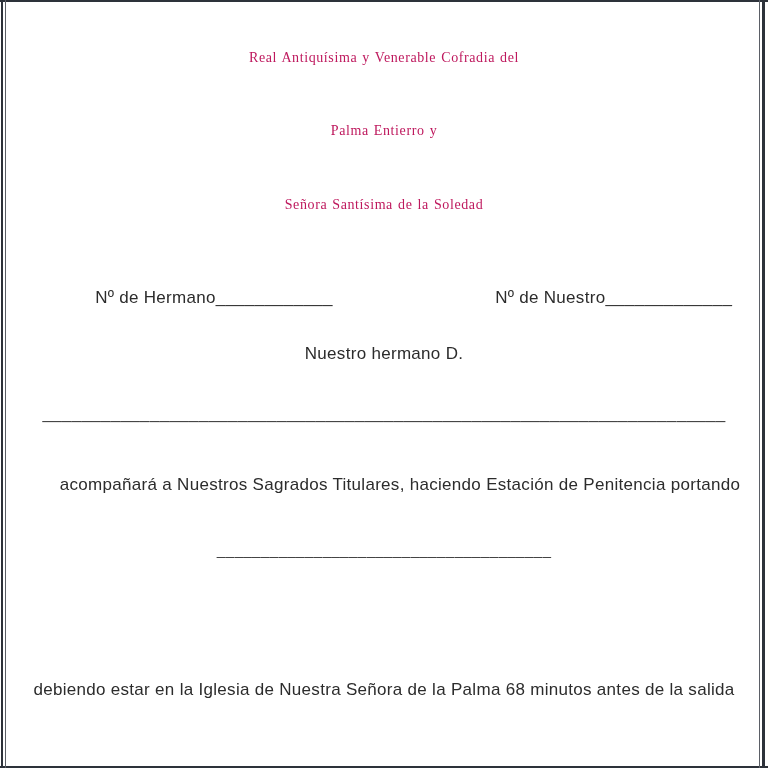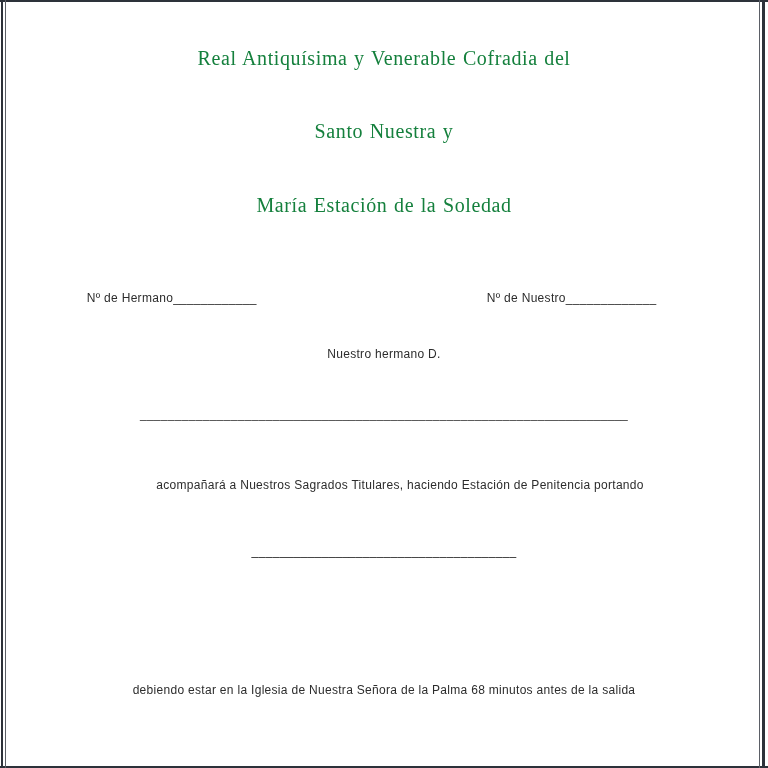--- a/index.html
+++ b/index.html
@@ -27,63 +27,63 @@
   .b-left-outer  { top: 0; bottom: 0; left: 1px;  width: 2px; }
   .b-left-inner  { top: 0; bottom: 0; left: 5px;  width: 1px; }
   .b-right-inner { top: 0; bottom: 0; right: 8px; width: 1px; }
   .b-right-outer { top: 0; bottom: 0; right: 3px; width: 3px; }
 
   .line {
     position: absolute;
     left: 0;
     width: 768px;
     text-align: center;
-    font-size: 12px;
+    font-size: 17px;
     line-height: 20px;
     letter-spacing: 0.3px;
     white-space: pre;
   }
   .serif-title {
     font-family: "Liberation Serif", serif;
-    font-size: 20px;
+    font-size: 14px;
     letter-spacing: 0.6px;
     word-spacing: 1px;
-    color: #15803d;
+    color: #be185d;
   }
   .t1 { top: 48px; }
   .t2 { top: 121px; }
   .t3 { top: 195px; }
   .numbers-row { top: 268px; text-align: left; }
   .numbers-row .field { position: absolute; top: 0; white-space: pre; }
   .field-hermano { left: 65px; }
   .field-tarjeta { left: 465px; }
   .intro   { top: 344px; }
   .blank-long { top: 404px; color: #3a3a3a; }
   .body-ln { top: 475px; margin-left: 16px; }
-  .blank-mid { top: 541px; color: #222222; }
+  .blank-mid { top: 541px; color: #222222; font-family: Liberation Serif, serif; }
   .date-ln { top: 615px; }
   .footer-ln { top: 680px; }
 </style>
 </head>
 <body>
 
 <div class="page">
 
   <div class="b b-top"></div>
   <div class="b b-bottom"></div>
   <div class="b b-left-outer"></div>
   <div class="b thin b-left-inner"></div>
   <div class="b thin b-right-inner"></div>
   <div class="b b-right-outer"></div>
 
   <div class="line serif-title t1">Real Antiquísima y Venerable Cofradia del</div>
 
-  <div class="line serif-title t2">Santo Nuestra y</div>
+  <div class="line serif-title t2">Palma Entierro y</div>
 
-  <div class="line serif-title t3">María Estación de la Soledad</div>
+  <div class="line serif-title t3">Señora Santísima de la Soledad</div>
 
   <div class="line numbers-row">
     <span class="field field-hermano">
       <span>Nº de Hermano</span><span>____________</span>
     </span>
     <span class="field field-tarjeta">
       <span>Nº de Nuestro</span><span>_____________</span>
     </span>
   </div>
 

